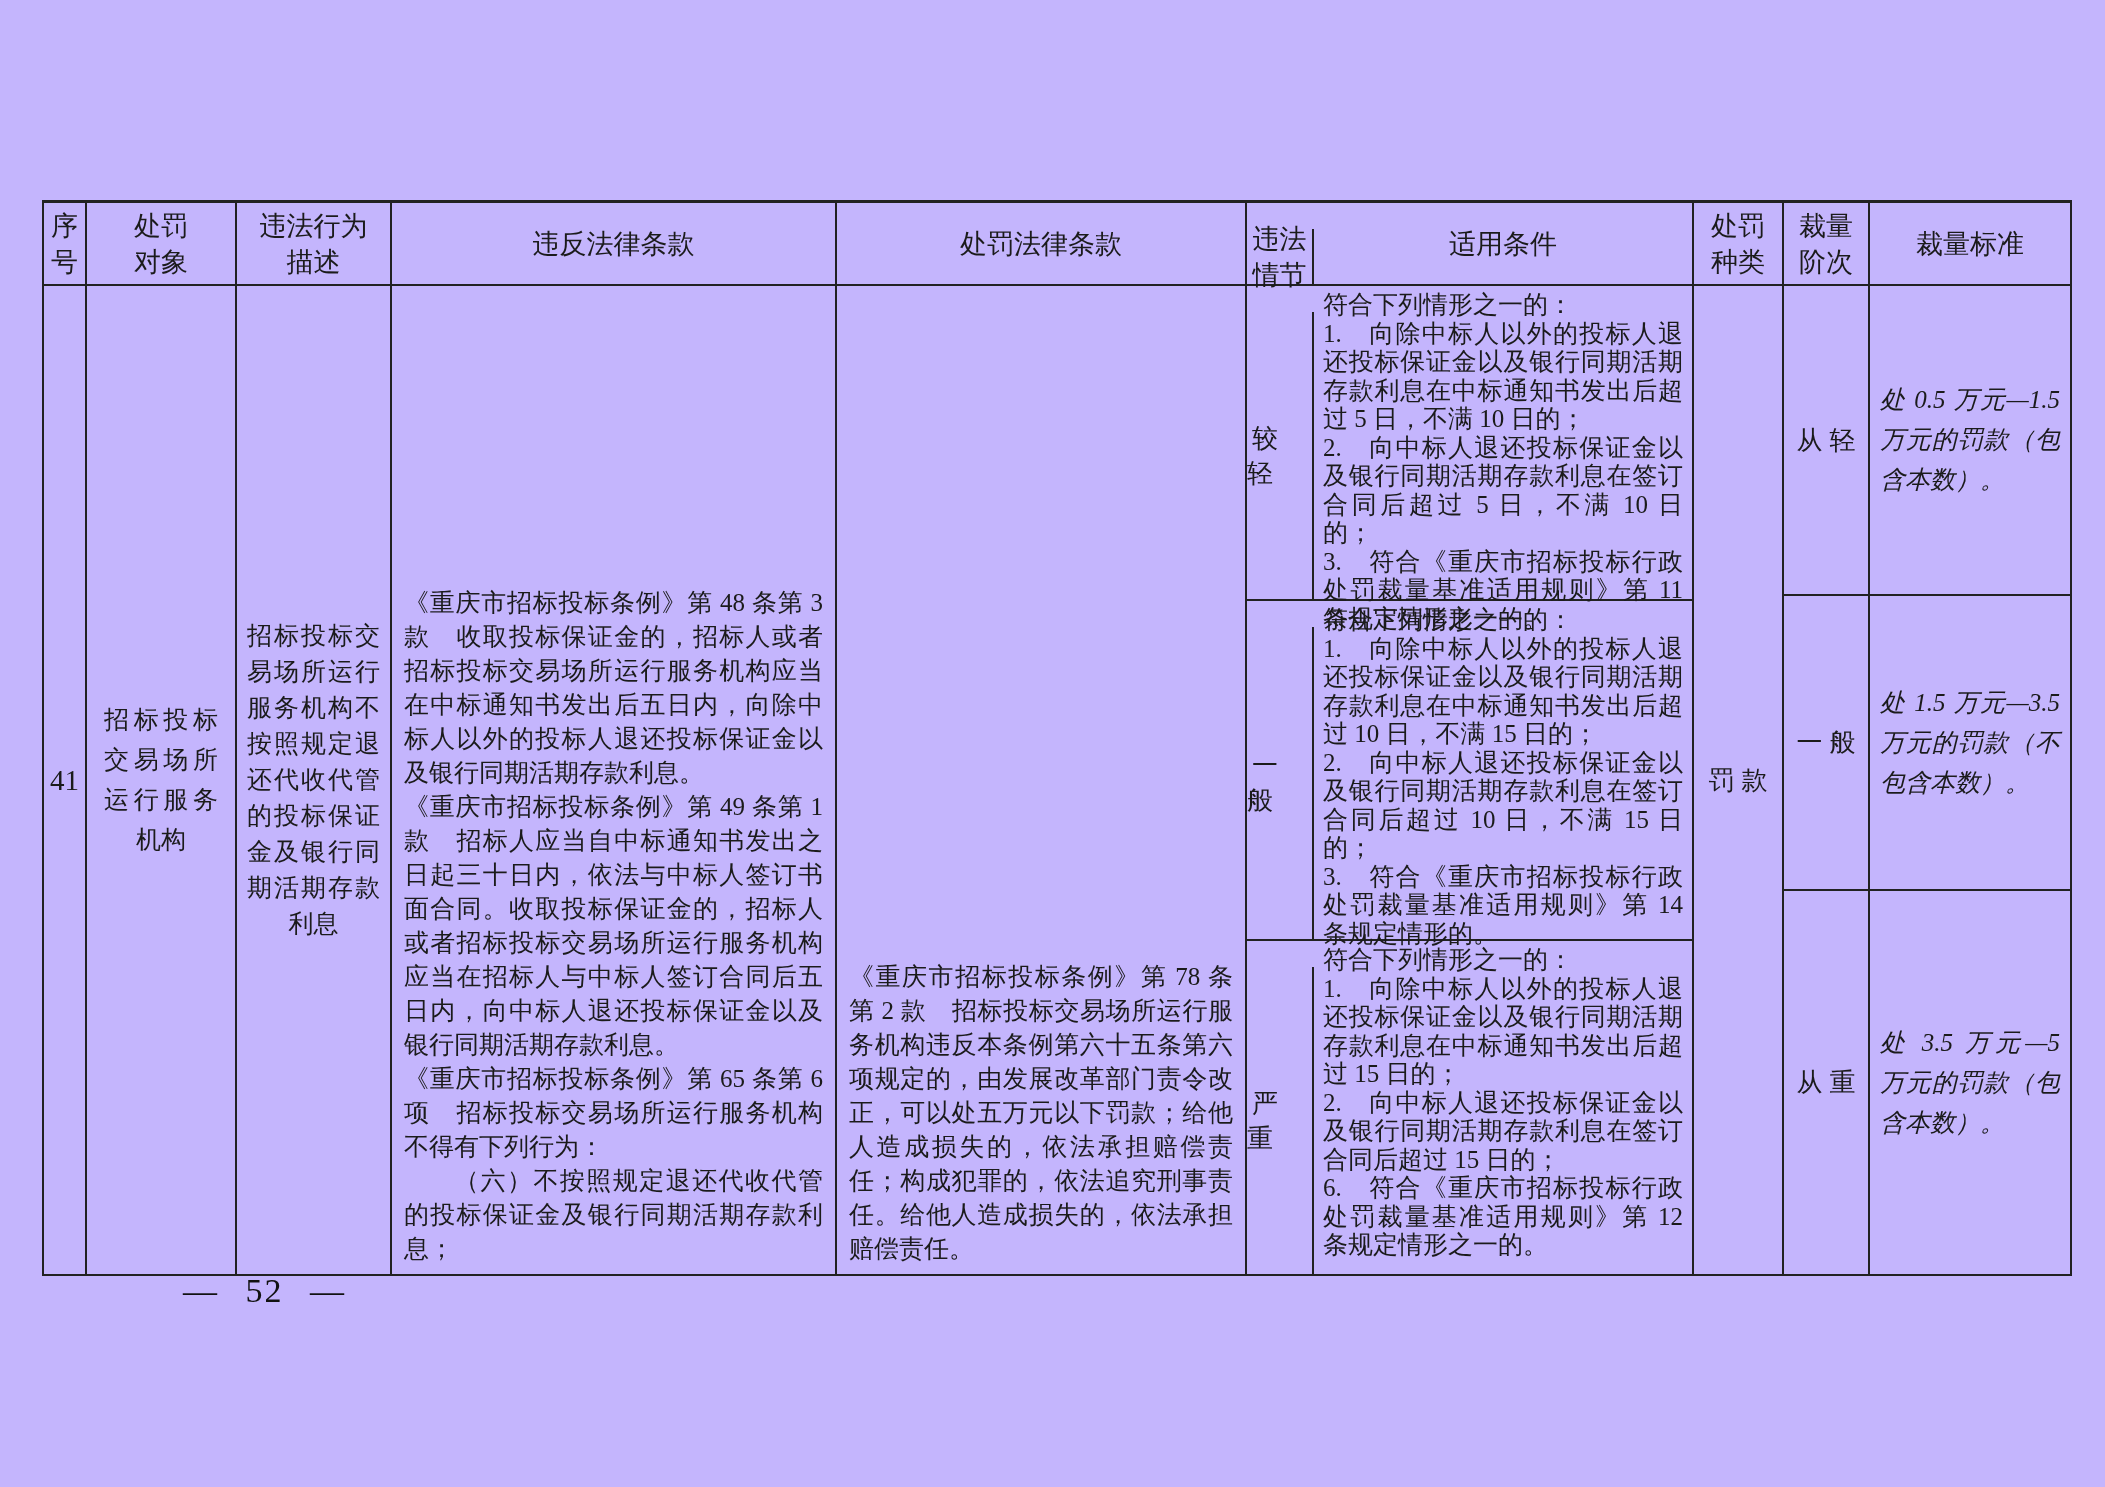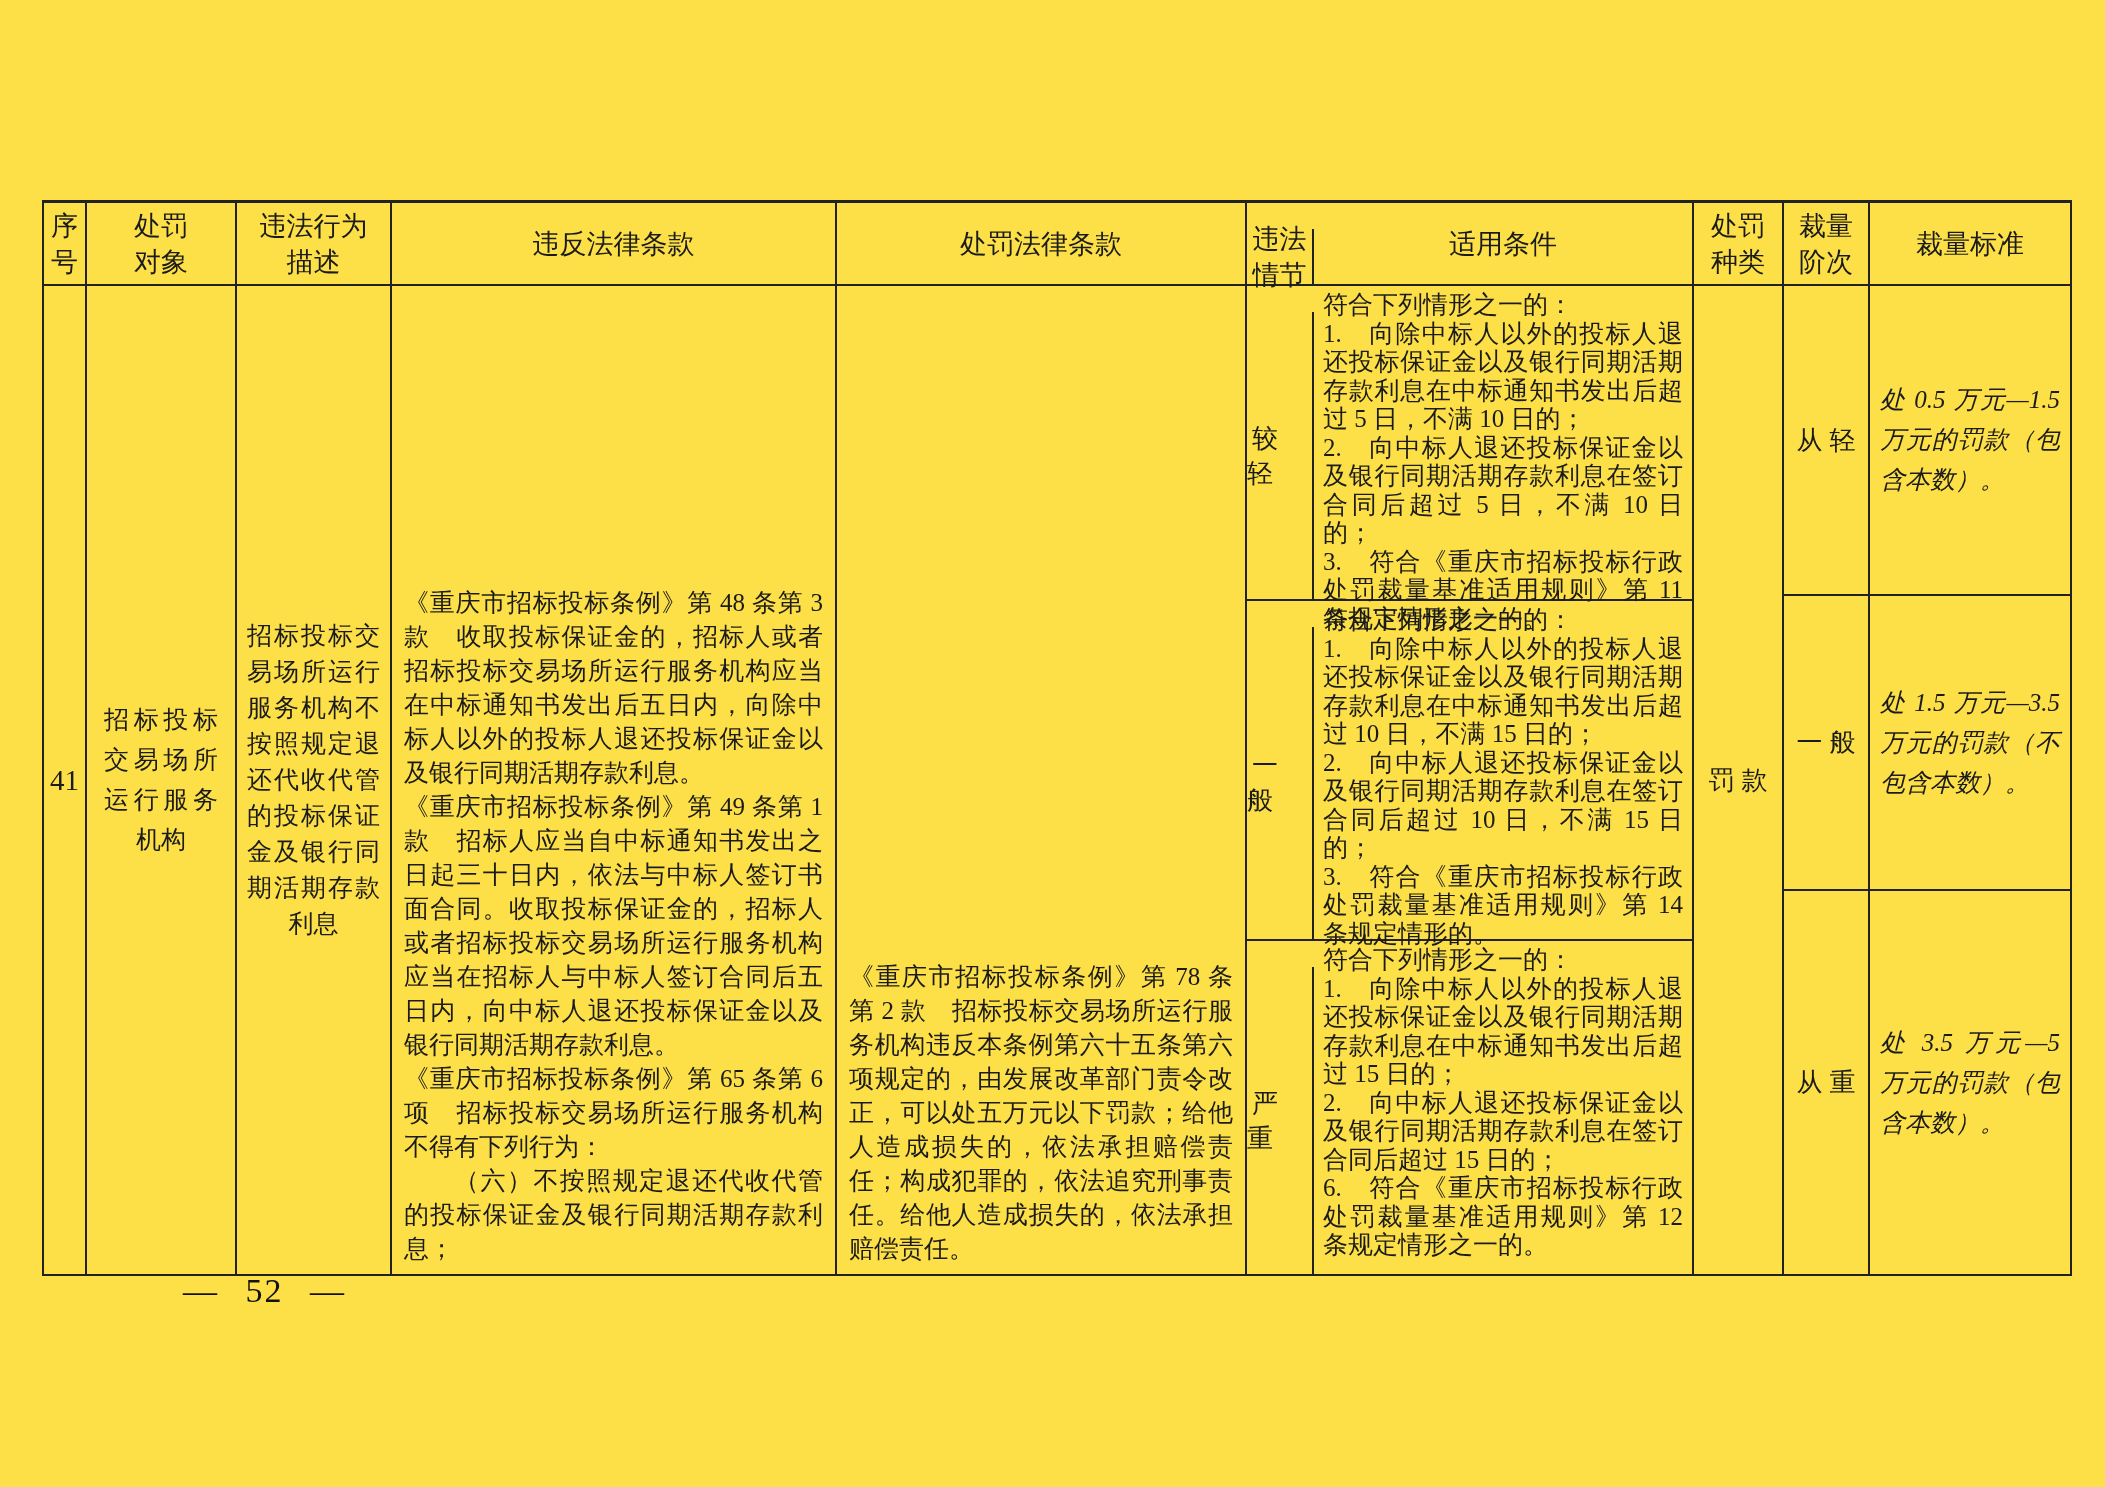--- a/index.html
+++ b/index.html
@@ -1,21 +1,21 @@
 <!DOCTYPE html>
 <html><head>
 <meta charset="utf-8">
 <style>
   * { margin: 0; padding: 0; box-sizing: border-box; }
   html, body { background: #ffffff; }
   .page {
     position: relative;
     width: 2105px;
     height: 1487px;
-    background: #fde047;
+    background: #c4b5fd;
     font-family: "Liberation Serif", "DejaVu Serif", serif;
     color: #1b1b1b;
     overflow: hidden;
   }
   .table {
     position: absolute;
     left: 42px;
     top: 200px;
     width: 2030px;
     height: 1076px;

